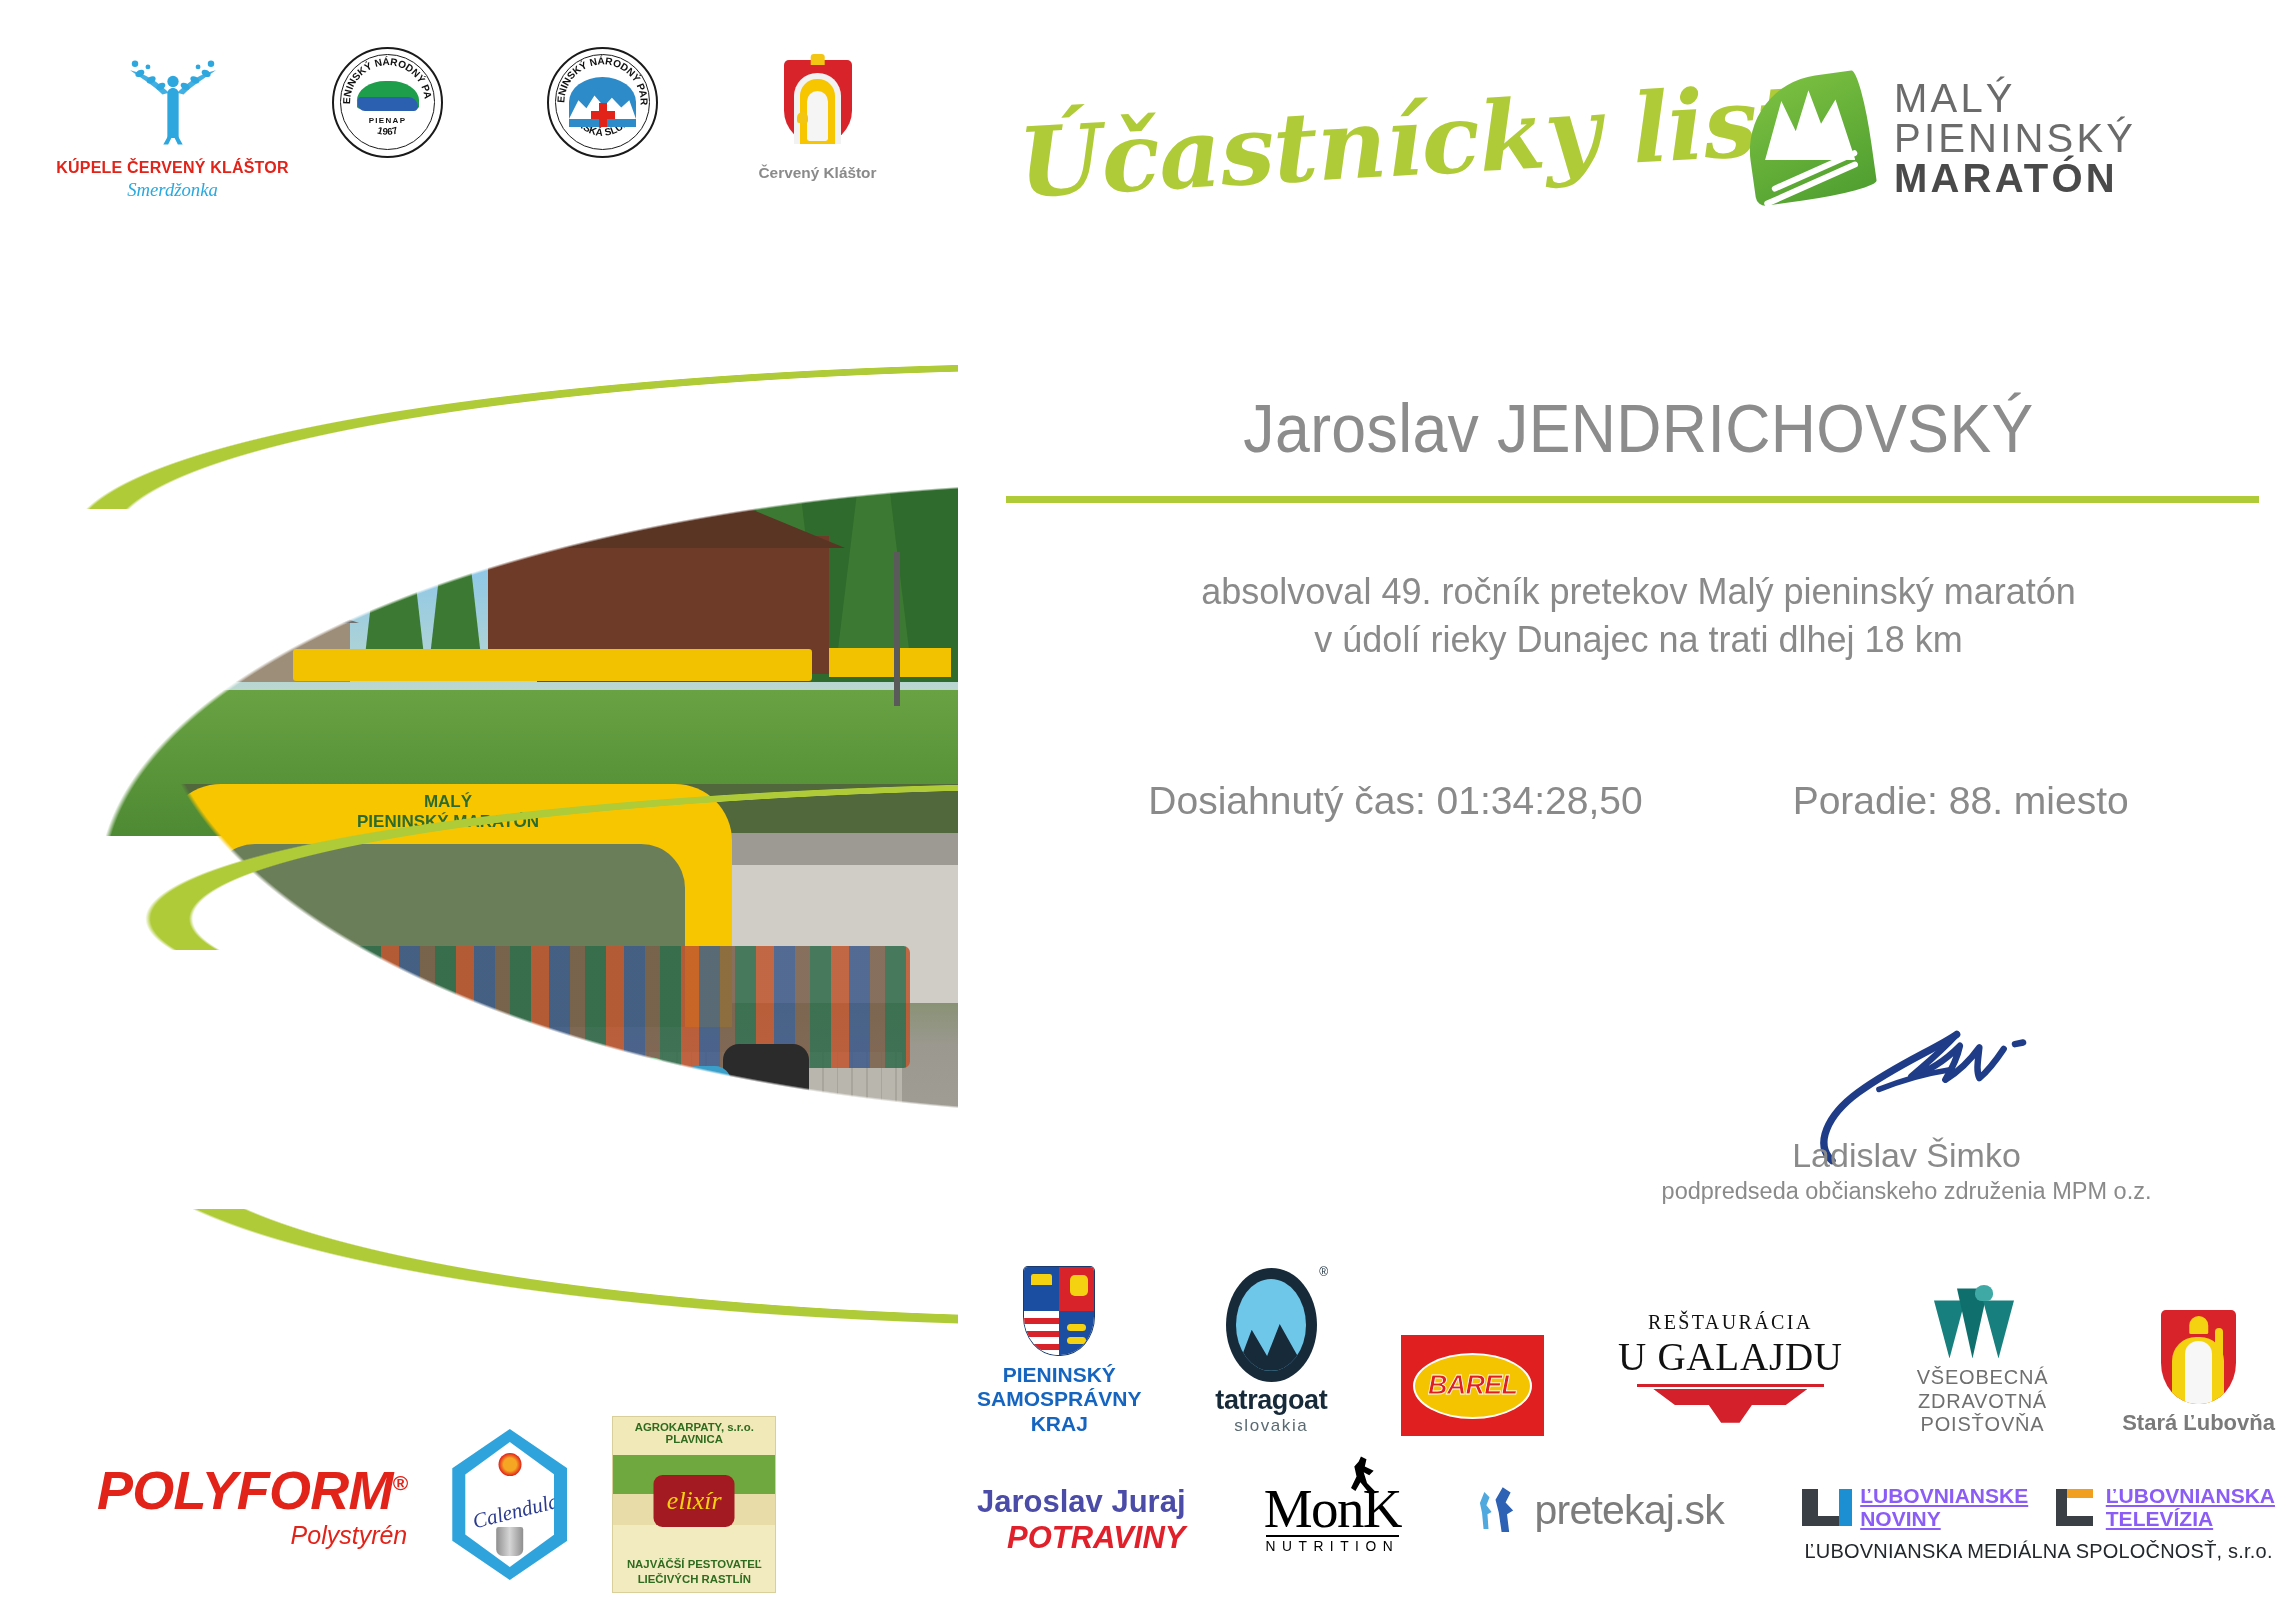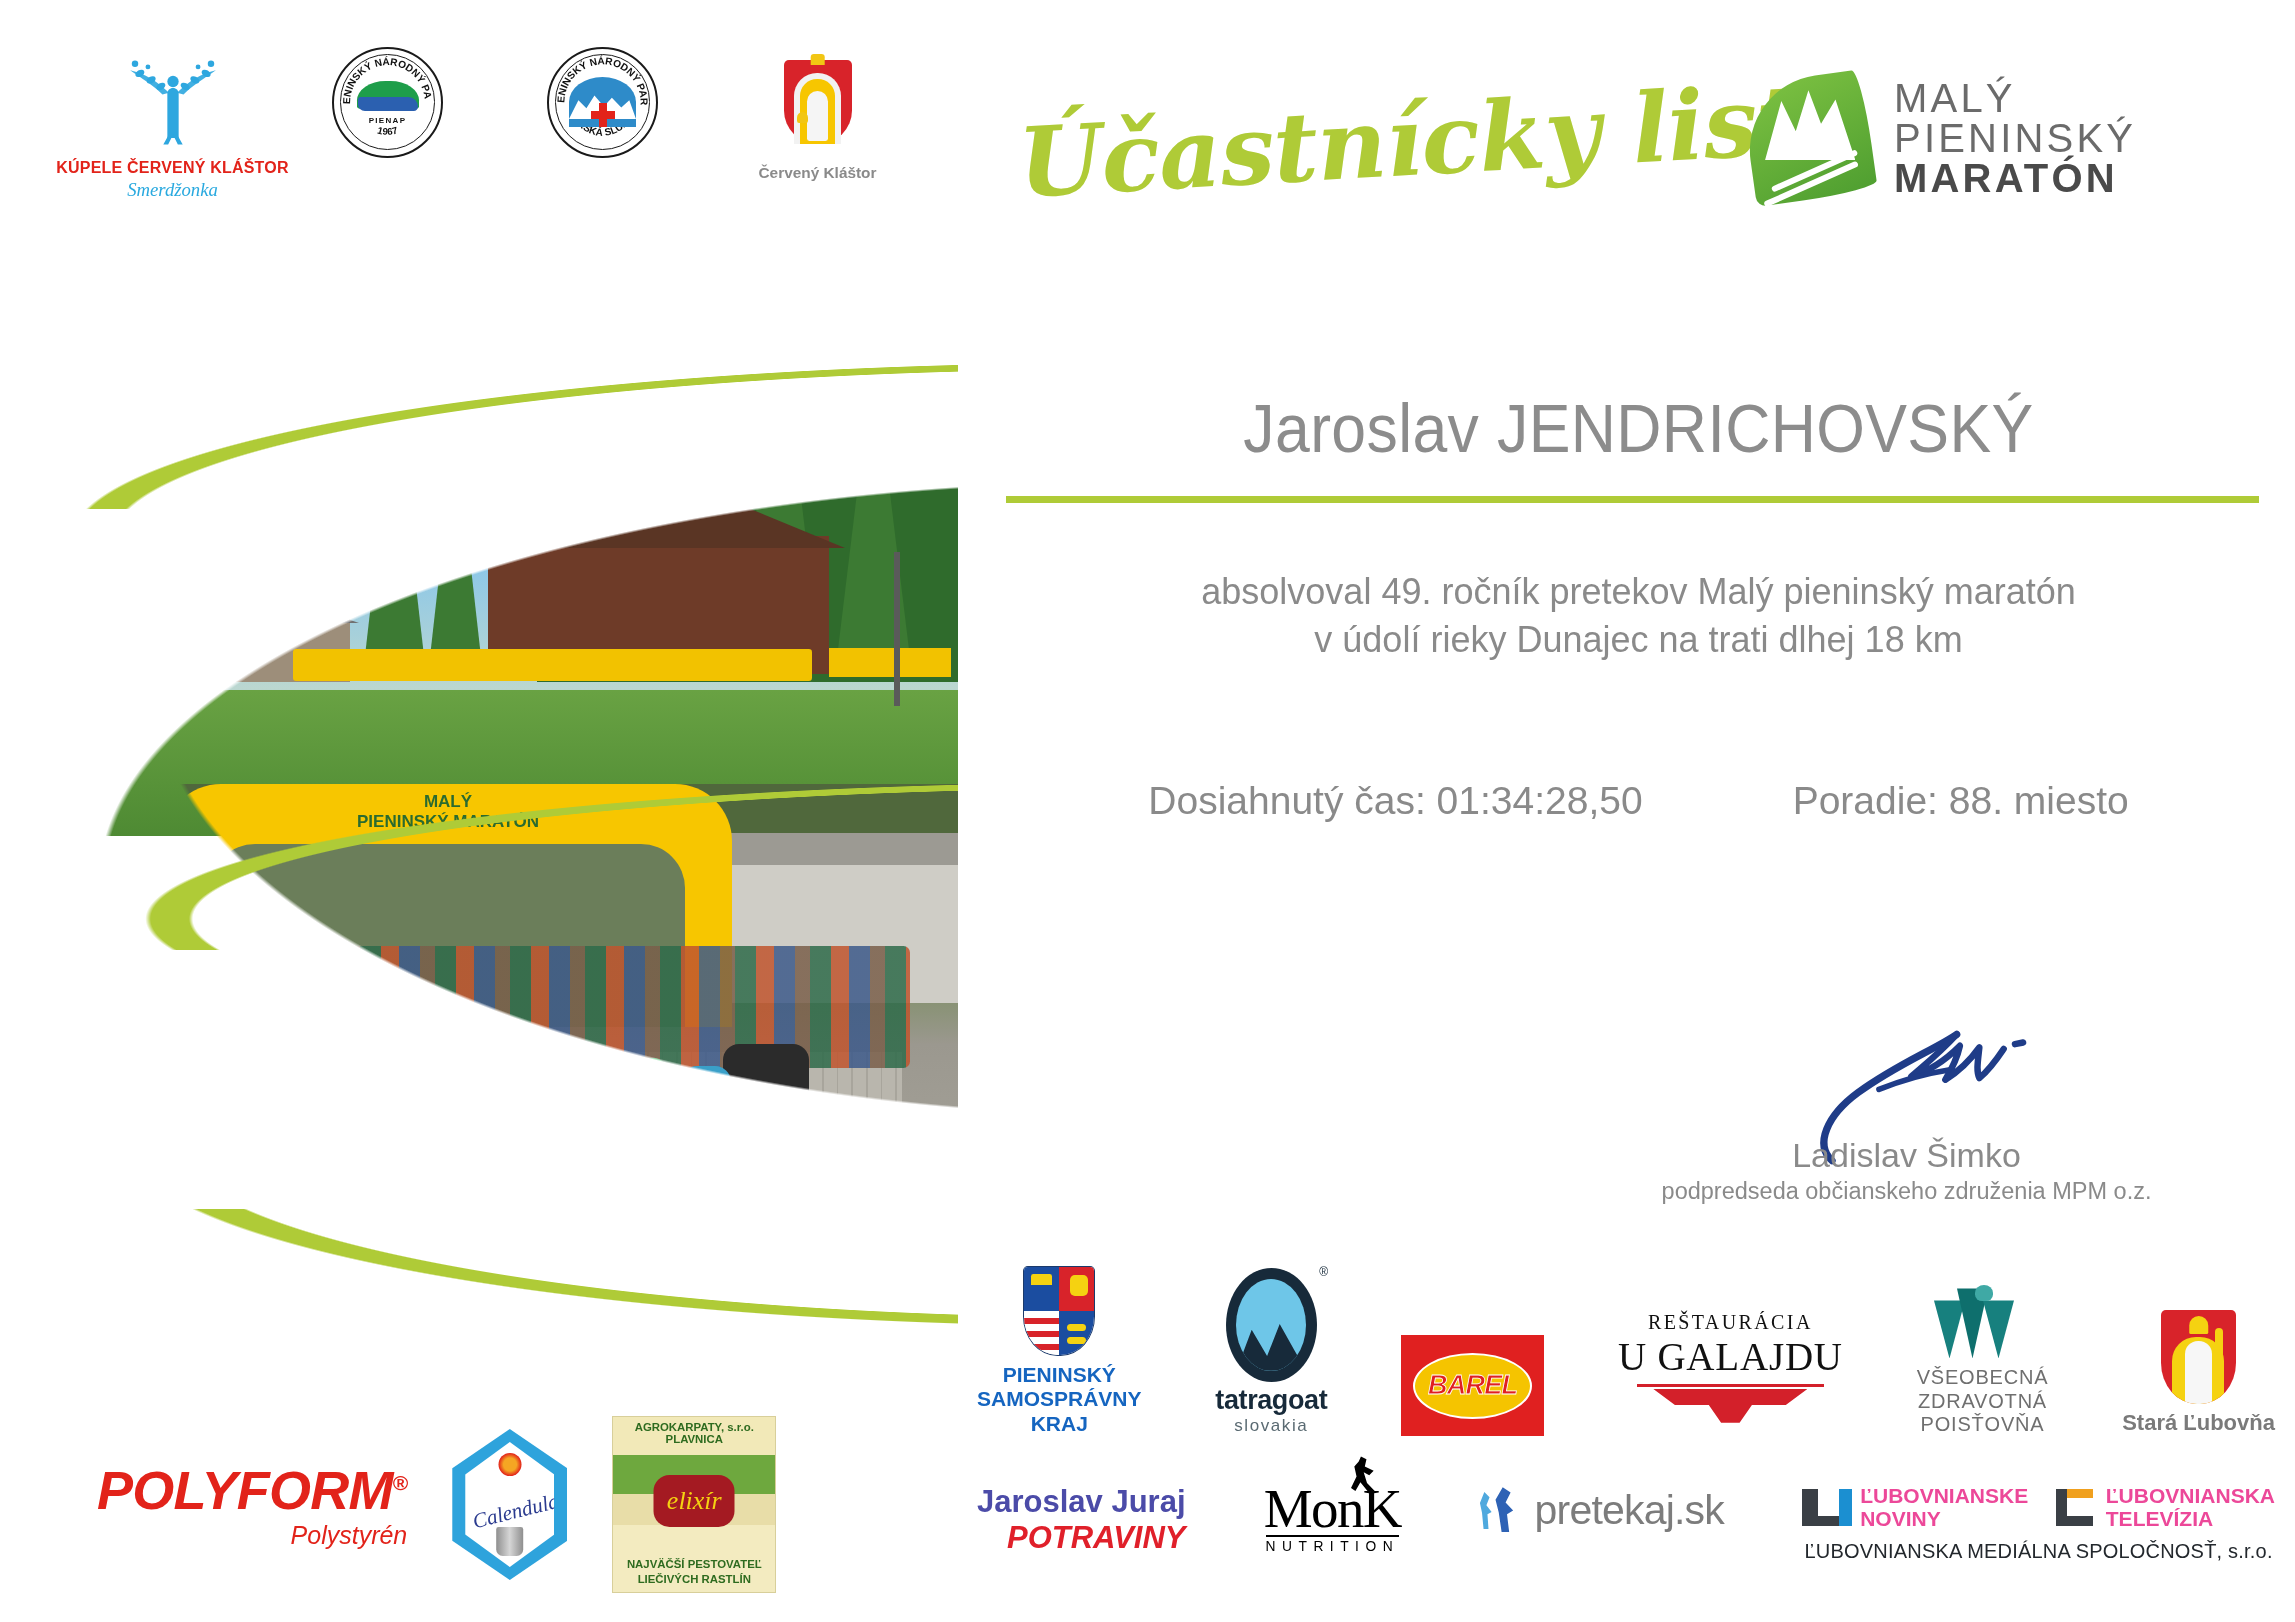--- a/index.html
+++ b/index.html
@@ -187,21 +187,21 @@
 
   .pt-run{width:44px;height:52px;position:relative;}
   .pt-run i{position:absolute;background:#2E62B5;}
   .pt-run i.a{background:#4FA9DE;}
   .pt-txt{font-size:41px;color:#7c7c7c;letter-spacing:-0.8px;}
 
   .ln-mark{width:50px;height:37px;position:relative;}
   .ln-mark .b1{position:absolute;left:0;top:0;width:16px;height:37px;background:#3A3F45;}
   .ln-mark .b2{position:absolute;left:0;bottom:0;width:42px;height:9.7px;background:#3A3F45;}
   .ln-mark .b3{position:absolute;right:0;top:0;width:13px;height:37px;background:#1B8FD1;}
-  .ln-cap{font-size:21px;font-weight:bold;color:#ec4899;line-height:1.1;}
+  .ln-cap{font-size:21px;font-weight:bold;color:#8b5cf6;line-height:1.1;text-decoration:underline;}
   .lt-mark{width:42px;height:37px;position:relative;}
   .lt-mark .o1{position:absolute;left:0;top:0;width:37px;height:9.7px;background:#F0A01E;}
   .lt-mark .o2{position:absolute;left:0;top:0;width:11.4px;height:37px;background:#3A3F45;}
   .lt-mark .o3{position:absolute;left:0;bottom:0;width:37px;height:9.7px;background:#3A3F45;}
   .lms{font-size:20px;color:#23282d;text-align:center;margin-top:9.7px;letter-spacing:0.2px;}
 
   .polyform{font-size:54px;font-weight:bold;font-style:italic;color:#E2231A;letter-spacing:-0.8px;}
   .polyform sup{font-size:21px;}
   .polysub{font-size:25px;font-style:italic;color:#E2231A;text-align:right;}
 
@@ -215,21 +215,21 @@
   .cal-hex .wd{position:absolute;left:6.5px;top:57px;font-size:21px;color:#2B3B8F;
      font-family:"Liberation Serif",serif;font-style:italic;transform:rotate(-14deg);}
   .cal-hex .mort{position:absolute;left:50%;bottom:11.4px;transform:translateX(-50%);
      width:27.6px;height:29px;background:linear-gradient(90deg,#8f8f8f,#d6d6d6,#8f8f8f);border-radius:2.4px 2.4px 6.5px 6.5px;}
 
   .agro{width:162px;height:175px;border:1.6px solid #d8cf9a;position:relative;overflow:hidden;
      background:linear-gradient(#F2E9B8 0 22%,#6EA83E 22% 44%,#E8DDA8 44% 62%,#F3EBC0 62% 100%);}
   .agro .t{position:absolute;top:4px;left:0;width:100%;text-align:center;font-size:11.4px;
      font-weight:bold;color:#2E6B1F;}
   .agro .badge{position:absolute;left:50%;top:58px;transform:translateX(-50%);
-     width:81px;height:52px;background:#A41A22;border-radius:16px;display:flex;
+     width:81px;height:52px;background:#A41A22;border-radius:9px;display:flex;
      align-items:center;justify-content:center;color:#F5D211;font-size:26px;font-style:italic;
      font-family:"Liberation Serif",serif;}
   .agro .b{position:absolute;bottom:4.9px;left:0;width:100%;text-align:center;font-size:11.4px;
      font-weight:bold;color:#2E6B1F;line-height:1.3;}
 </style>
 </head>
 <body>
 
 <div class="cert">
 

